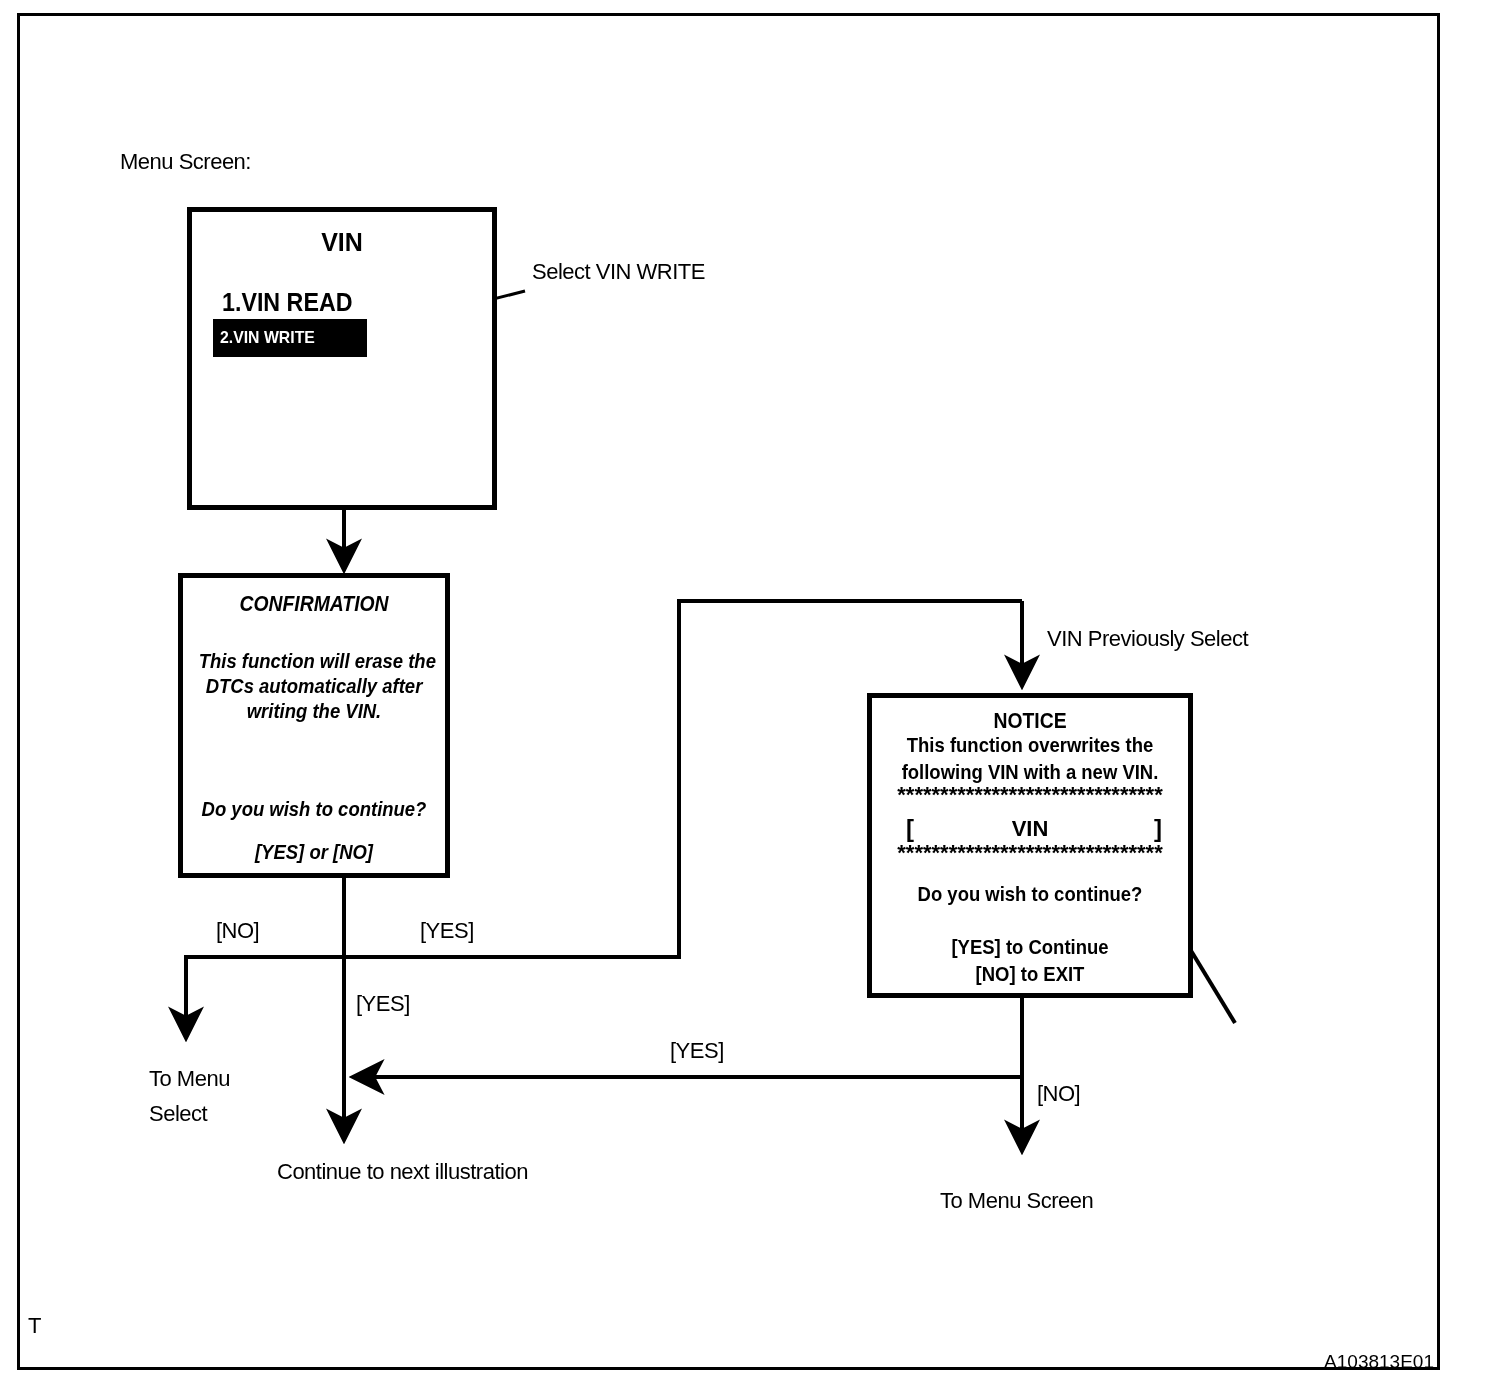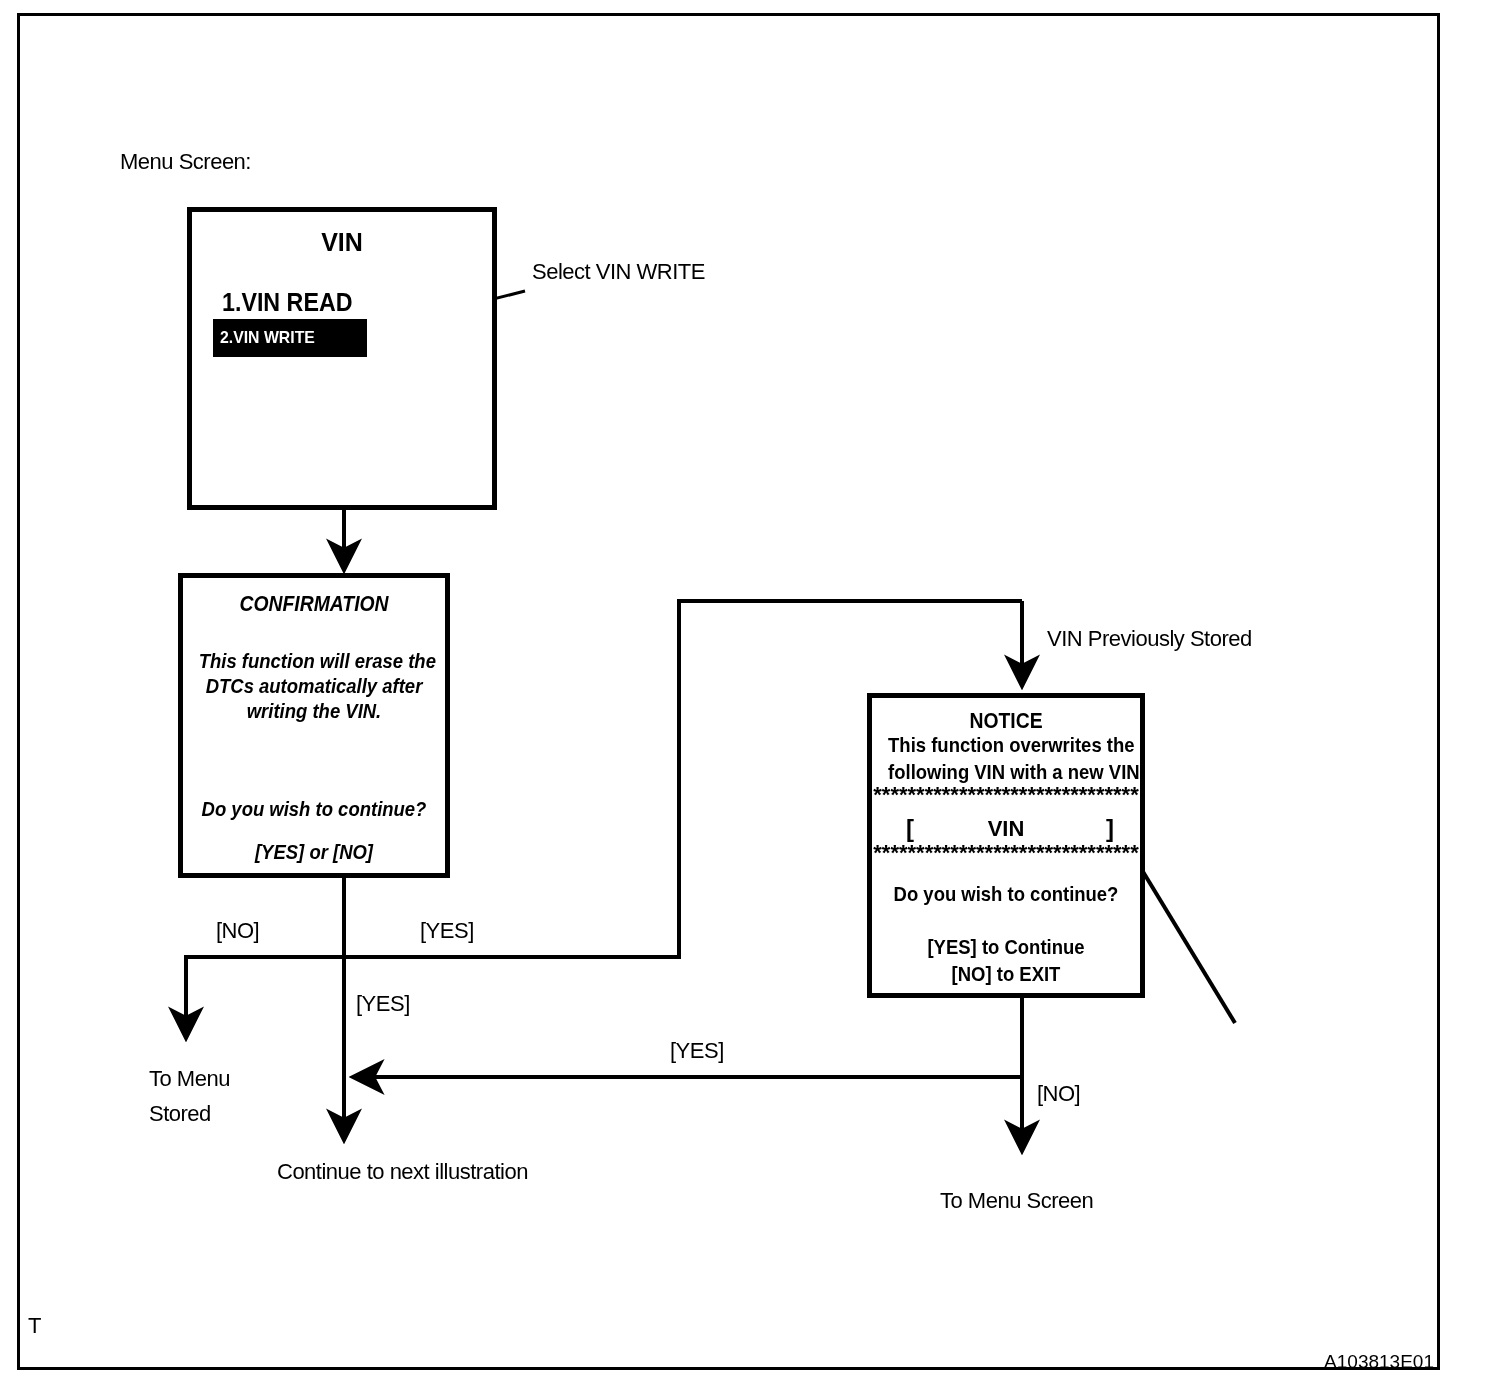--- a/index.html
+++ b/index.html
@@ -91,23 +91,23 @@
     <div class="bx-t conf-title cond">CONFIRMATION</div>
     <div class="bx-t conf-body cond">
       <div>This function will erase the</div>
       <div>DTCs automatically after</div>
       <div>writing the VIN.</div>
     </div>
     <div class="bx-t conf-q cond">Do you wish to continue?</div>
     <div class="bx-t conf-opt cond">[YES] or [NO]</div>
   </div>
 
-  <div class="lbl" style="left:1047px;top:625px;">VIN Previously Stored</div>
+  <div class="lbl" style="left:1047px;top:625px;">VIN Previously Select</div>
 
-  <div class="screenbox" style="left:867px;top:693px;width:278px;height:305px;">
+  <div class="screenbox" style="left:867px;top:693px;width:326px;height:305px;">
     <div class="bx-t not-title cond">NOTICE</div>
     <div class="bx-t not-body cond">
       <div>This function overwrites the</div>
       <div>following VIN with a new VIN.</div>
     </div>
     <div class="bx-t sep sep1">*******************************</div>
     <div class="vinrow">
       <span class="br-open">[</span>
       <span class="vin-c">VIN</span>
       <span class="br-close">]</span>
@@ -116,21 +116,21 @@
     <div class="bx-t not-q cond">Do you wish to continue?</div>
     <div class="bx-t not-opt1 cond">[YES] to Continue</div>
     <div class="bx-t not-opt2 cond">[NO] to EXIT</div>
   </div>
 
   <div class="lbl" style="left:216px;top:917px;">[NO]</div>
   <div class="lbl" style="left:420px;top:917px;">[YES]</div>
   <div class="lbl" style="left:356px;top:990px;">[YES]</div>
   <div class="lbl" style="left:149px;top:1061px;line-height:35px;">
     <div>To Menu</div>
-    <div>Stored</div>
+    <div>Select</div>
   </div>
   <div class="lbl" style="left:670px;top:1037px;">[YES]</div>
   <div class="lbl" style="left:1037px;top:1080px;">[NO]</div>
   <div class="lbl" style="left:277px;top:1158px;">Continue to next illustration</div>
   <div class="lbl" style="left:921px;top:1187px;margin-left:19px;">To Menu Screen</div>
 
   <div class="lbl" style="left:28px;top:1312px;">T</div>
   <div class="lbl figid" style="left:1200px;top:1334px;width:234px;">A103813E01</div>
 
 </div>

